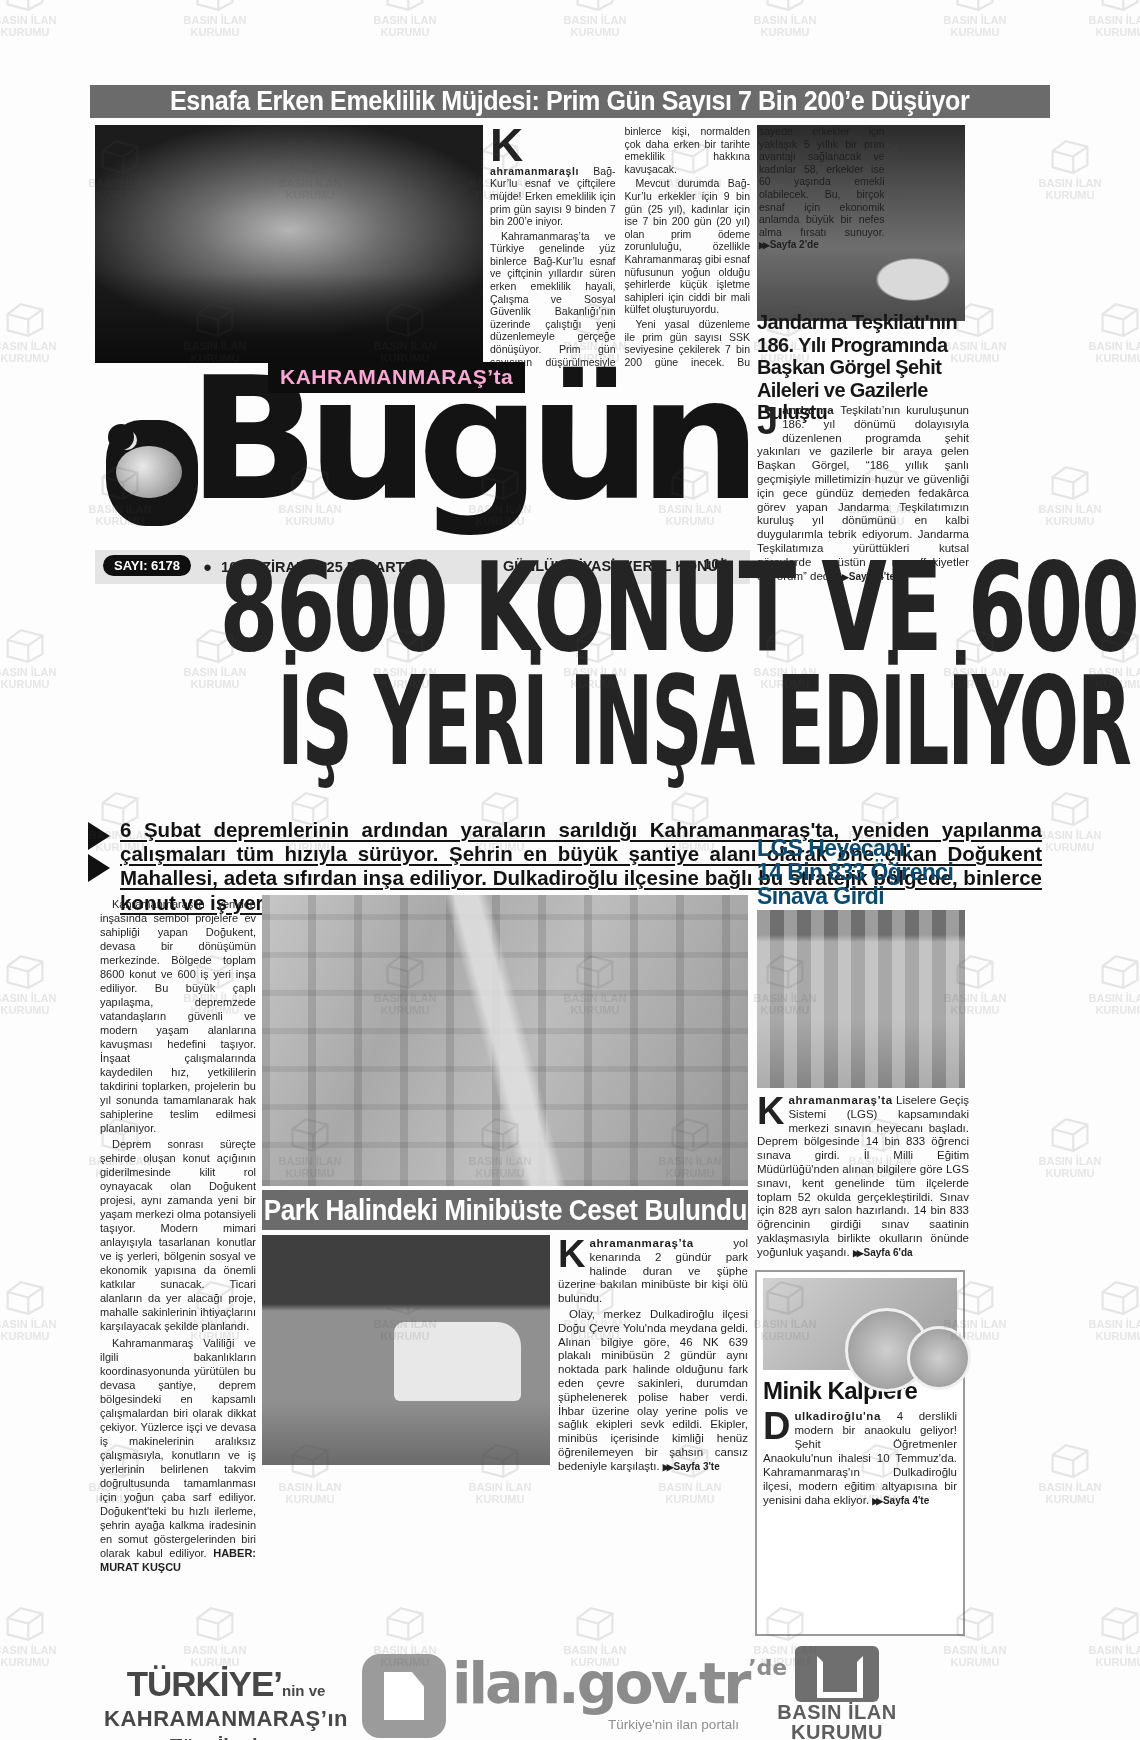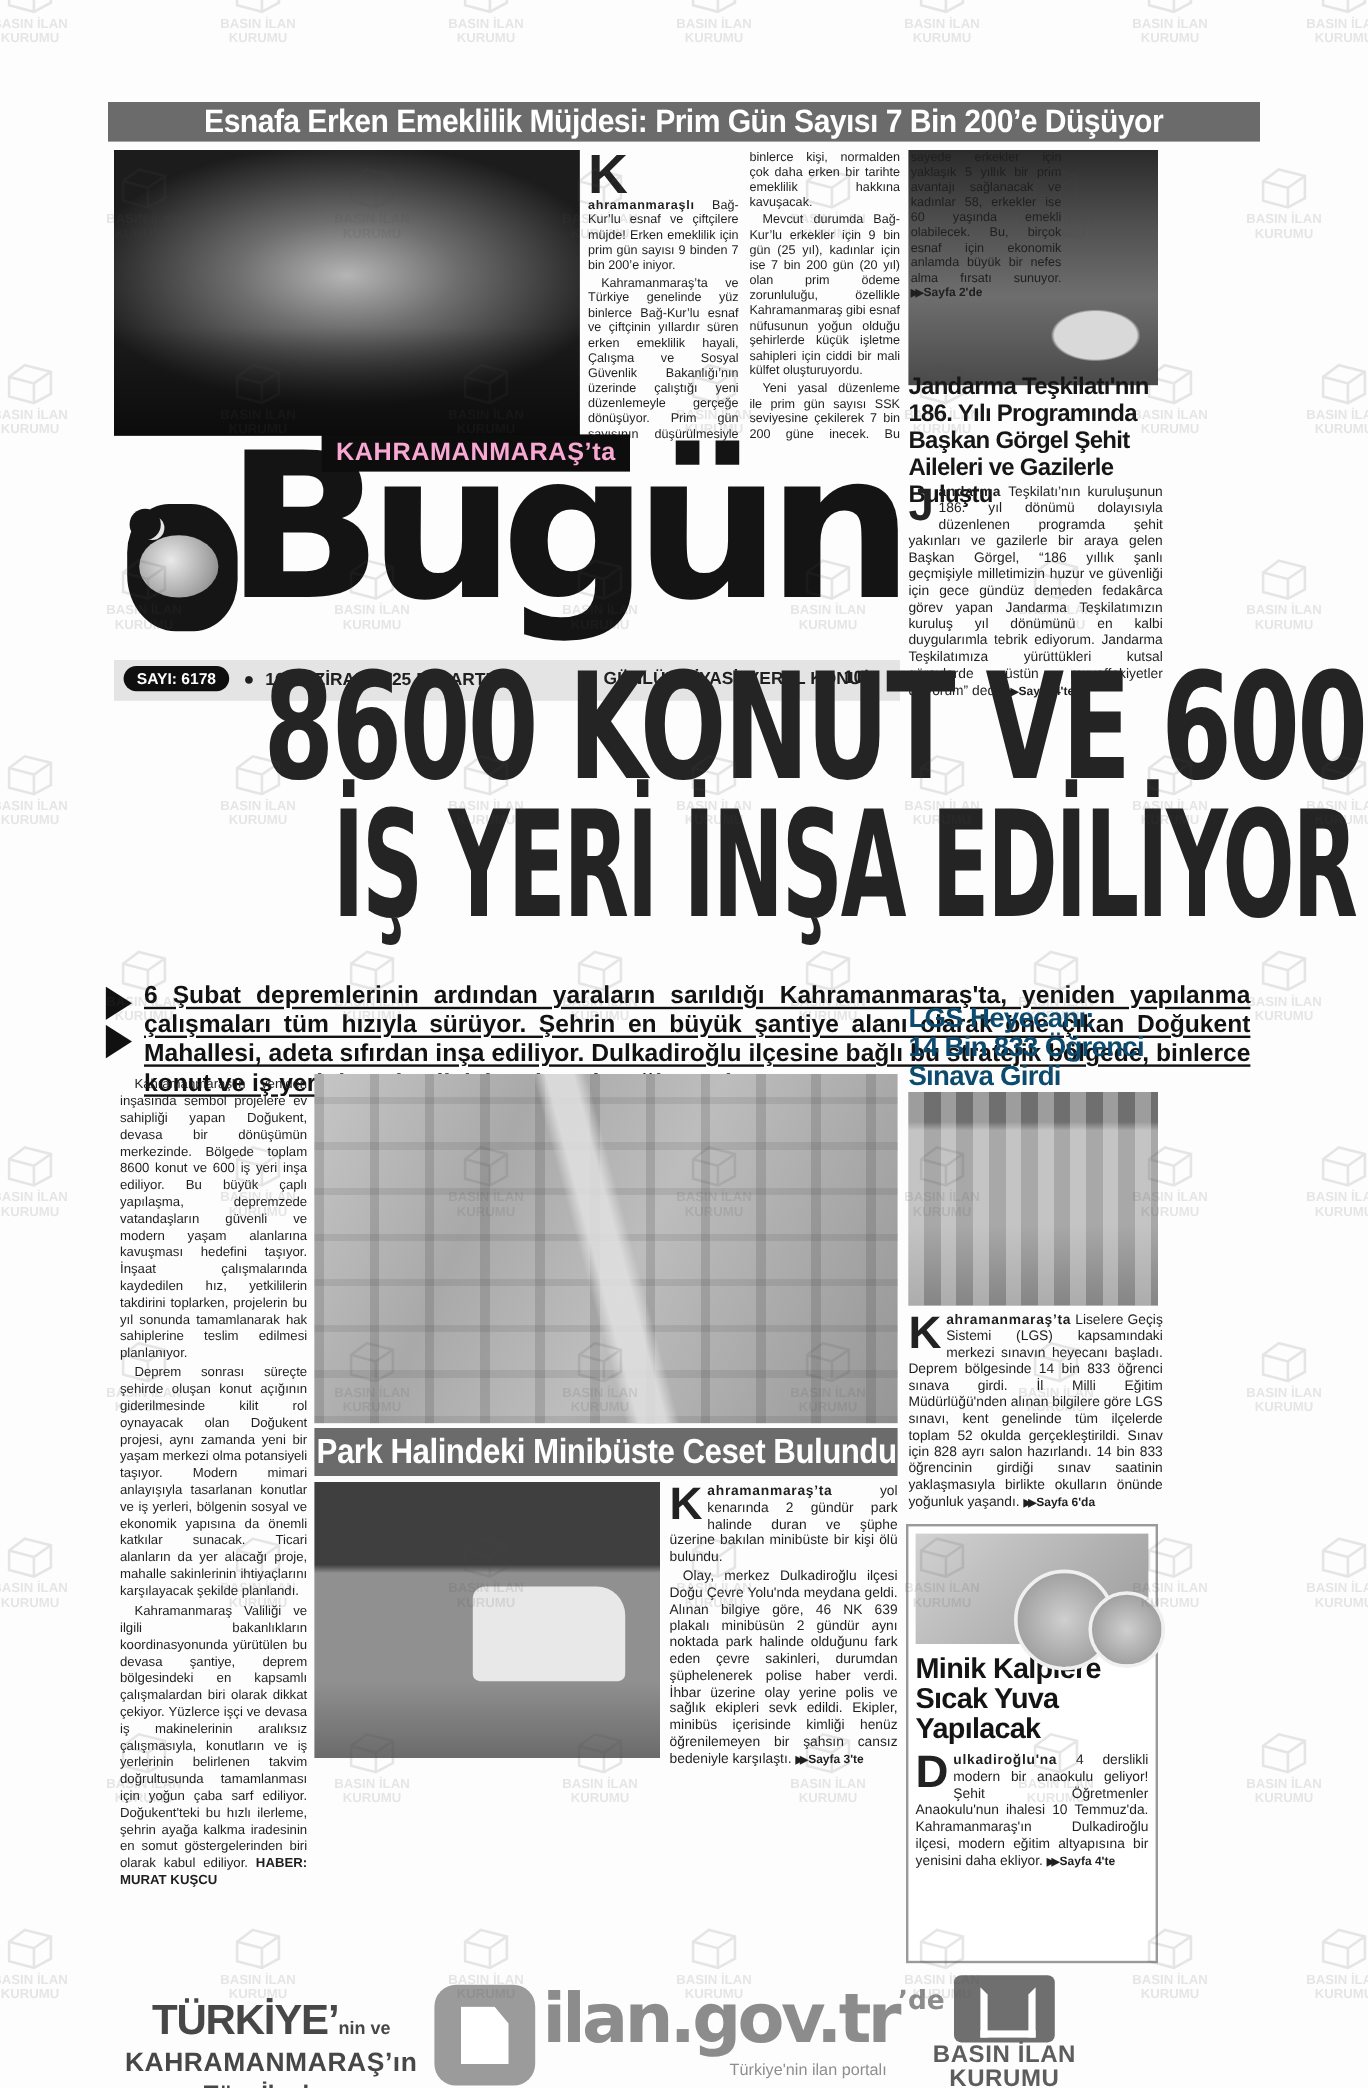--- a/index.html
+++ b/index.html
@@ -216,21 +216,20 @@
   <p style="margin:0"><span class="dropcap dc-sm">K</span><span class="lw">ahramanmaraş’ta</span> <span>Liselere Geçiş Sistemi (LGS) kapsamındaki merkezi sınavın heyecanı başladı. Deprem bölgesinde 14 bin 833 öğrenci sınava girdi. İl Milli Eğitim Müdürlüğü'nden alınan bilgilere göre LGS sınavı, kent genelinde tüm ilçelerde toplam 52 okulda gerçekleştirildi. Sınav için 828 ayrı salon hazırlandı. 14 bin 833 öğrencinin girdiği sınav saatinin yaklaşmasıyla birlikte okulların önünde yoğunluk yaşandı.</span> <span class="pref"><span class="arr">▶▶</span> <span>Sayfa 6'da</span></span></p>
 </div>
 
 <div id="minik-box" class="abs content">
   <div id="minik-photo">
       <div class="circ c1"></div>
       <div class="circ c2"></div>
     </div>
   <div id="minik-title">
     <span>Minik Kalplere</span>
-    <span>Sıcak Yuva Yapılacak</span>
   </div>
   <div id="minik-body">
     <p style="margin:0"><span class="dropcap dc-sm">D</span><span class="lw">ulkadiroğlu'na</span> <span>4 derslikli modern bir anaokulu geliyor! Şehit Öğretmenler Anaokulu'nun ihalesi 10 Temmuz'da. Kahramanmaraş'ın Dulkadiroğlu ilçesi, modern eğitim altyapısına bir yenisini daha ekliyor.</span> <span class="pref"><span class="arr">▶▶</span> <span>Sayfa 4'te</span></span></p>
   </div>
 </div>
 
 <div id="f-left" class="abs content">
   <div><span class="l1b">TÜRKİYE’</span><span class="l1s">nin ve</span></div>
   <div class="l2">KAHRAMANMARAŞ’ın</div>
   <div class="l3">Tüm İlanları</div>

